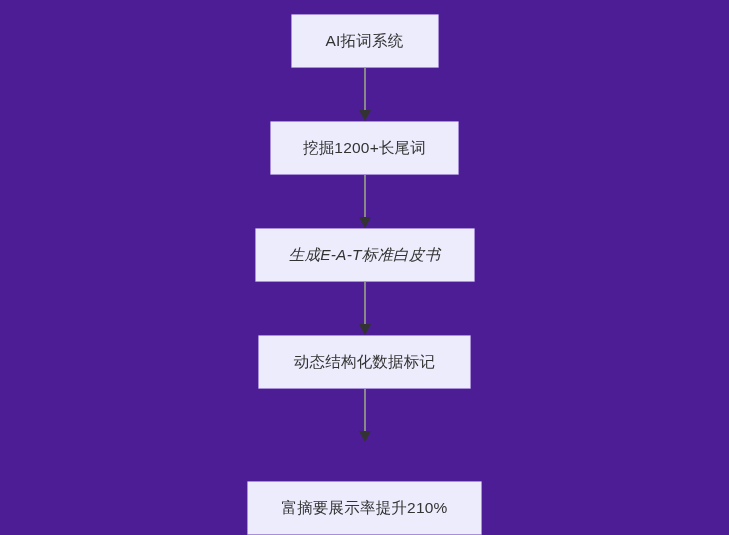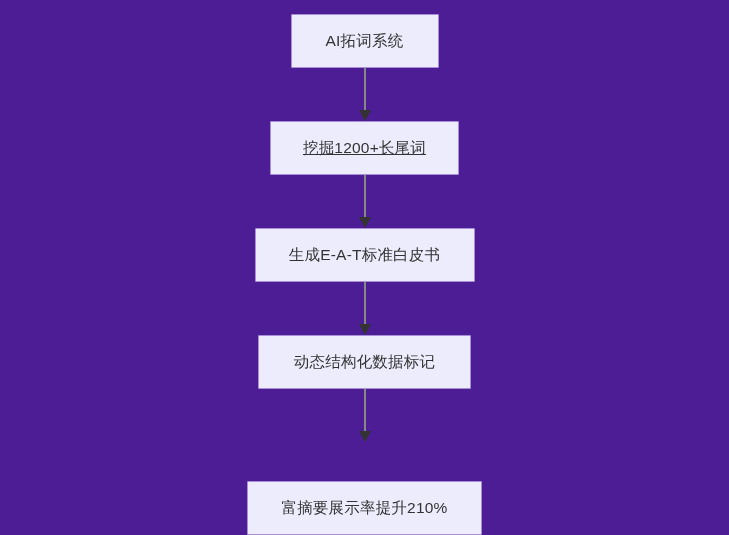--- a/index.html
+++ b/index.html
@@ -50,22 +50,22 @@
     letter-spacing: 0.2px;
     white-space: nowrap;
   }
 
   .flow-node .node-label {
     display: block;
     padding: 0 14px;
   }
 
   .node-w1 { width: 148px; }
-  .node-w2 { width: 189px; text-decoration: underline; }
-  .node-w3 { width: 220px; }
+  .node-w2 { width: 189px; }
+  .node-w3 { width: 220px; font-style: italic; }
   .node-w4 { width: 213px; }
   .node-w5 { width: 235px; margin-top: 39px; }
 
   .flow-edge {
     width: 20px;
     height: 54px;
     position: relative;
     display: block;
   }
   .flow-edge .edge-line {

